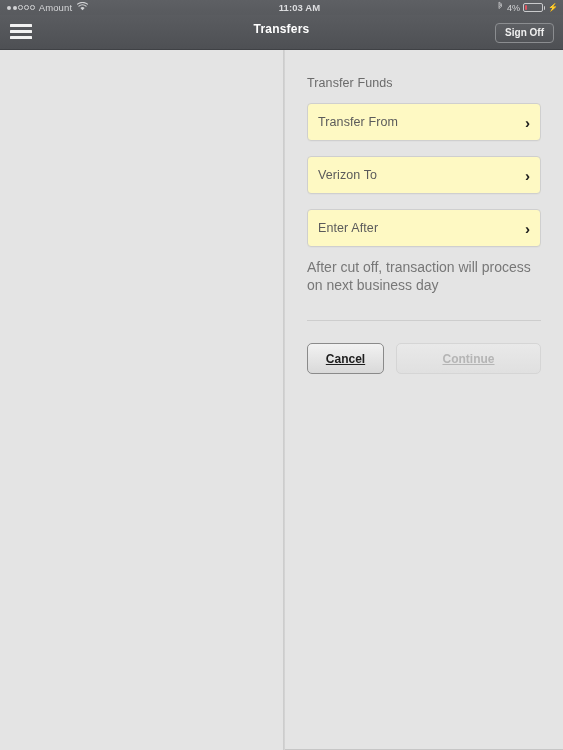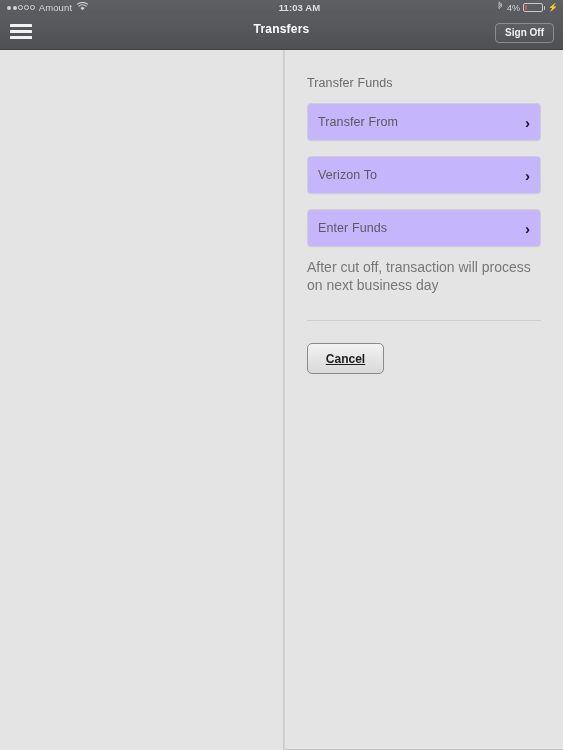--- a/index.html
+++ b/index.html
@@ -217,21 +217,21 @@
   }
   .section-title {
     font-size: 12.5px;
     color: #6b6b6b;
     margin-bottom: 13px;
     letter-spacing: 0.1px;
   }
   .field {
     position: relative;
     height: 36px;
-    background: #c4b5fd;
+    background: #fef9c3;
     border: 1px solid #cfcfcf;
     border-radius: 4px;
     margin-bottom: 15px;
     display: flex;
     align-items: center;
     cursor: pointer;
     box-shadow: 0 1px 0 rgba(0,0,0,0.02);
   }
   .field-label {
     font-size: 12.5px;
@@ -360,28 +360,29 @@
           <span class="field-label">Transfer From</span>
           <span class="chevron">›</span>
         </div>
 
         <div class="field">
           <span class="field-label">Verizon To</span>
           <span class="chevron">›</span>
         </div>
 
         <div class="field">
-          <span class="field-label">Enter Funds</span>
+          <span class="field-label">Enter After</span>
           <span class="chevron">›</span>
         </div>
 
         <div class="note">After cut off, transaction will process on next business day</div>
 
         <div class="hr"></div>
 
         <div class="btn-row">
           <div class="btn btn-cancel">Cancel</div>
+          <div class="btn btn-continue">Continue</div>
         </div>
 
       </div>
     </div>
   </div>
 </div>
 
 </body></html>

